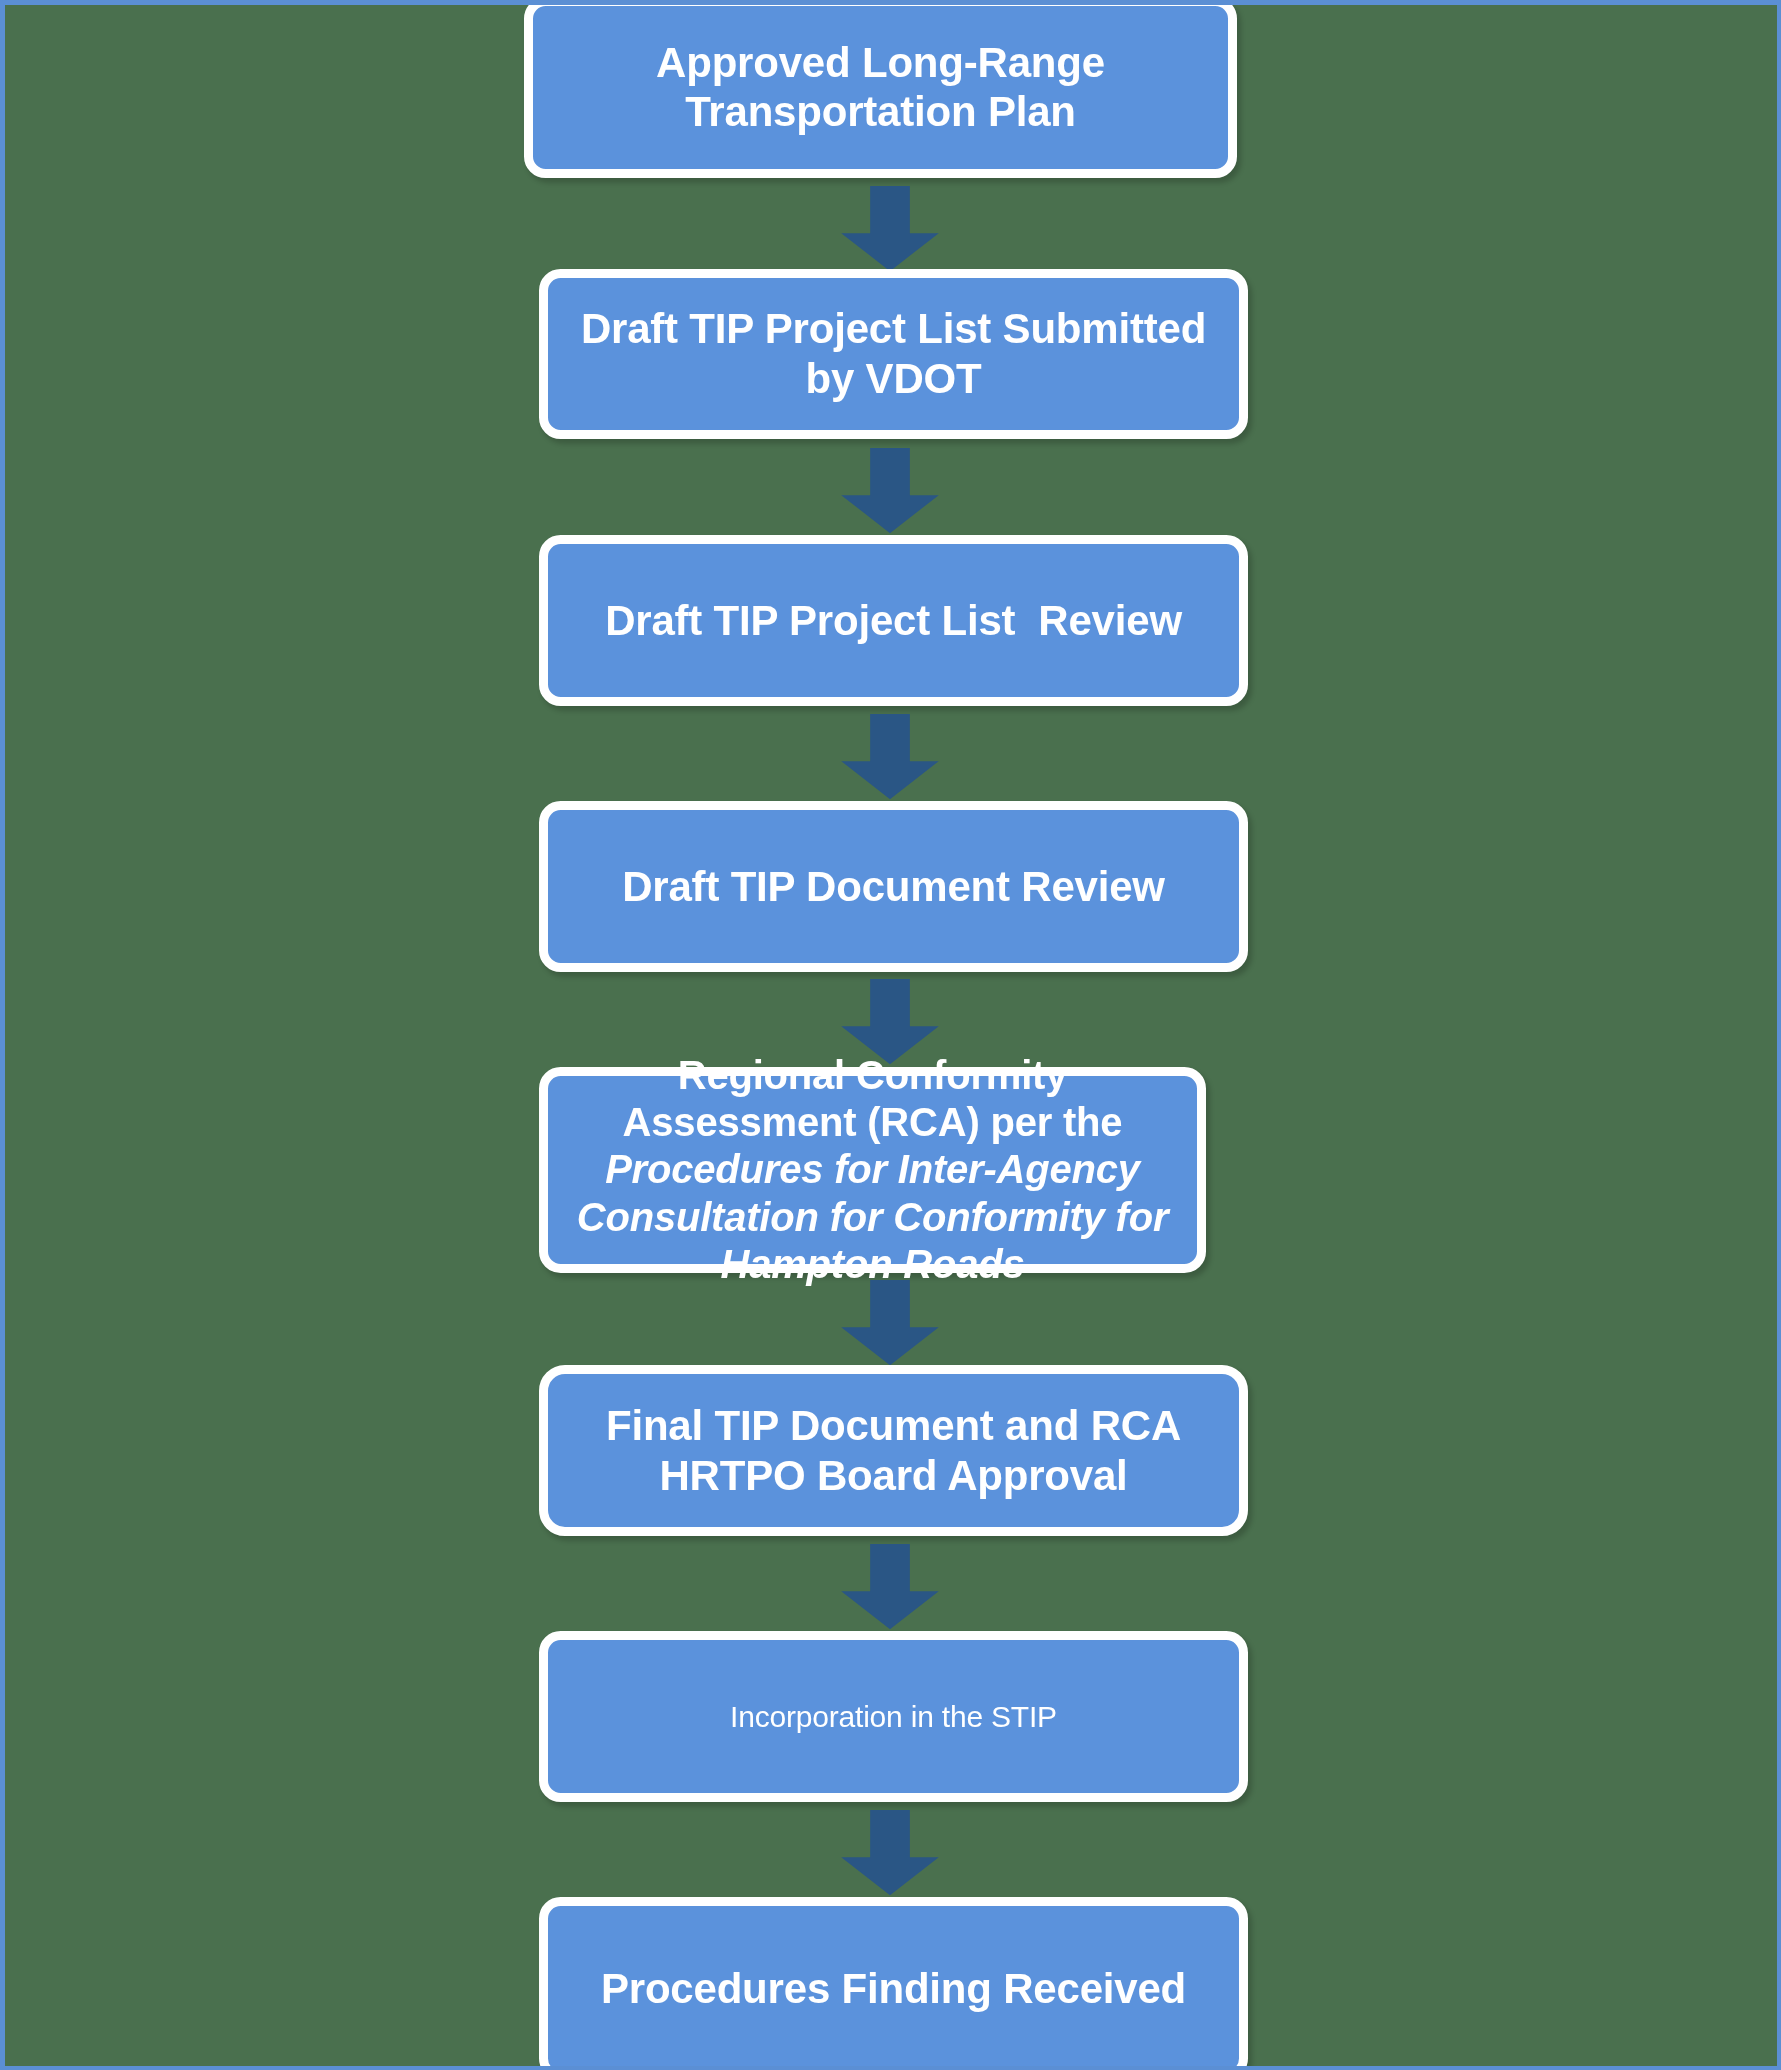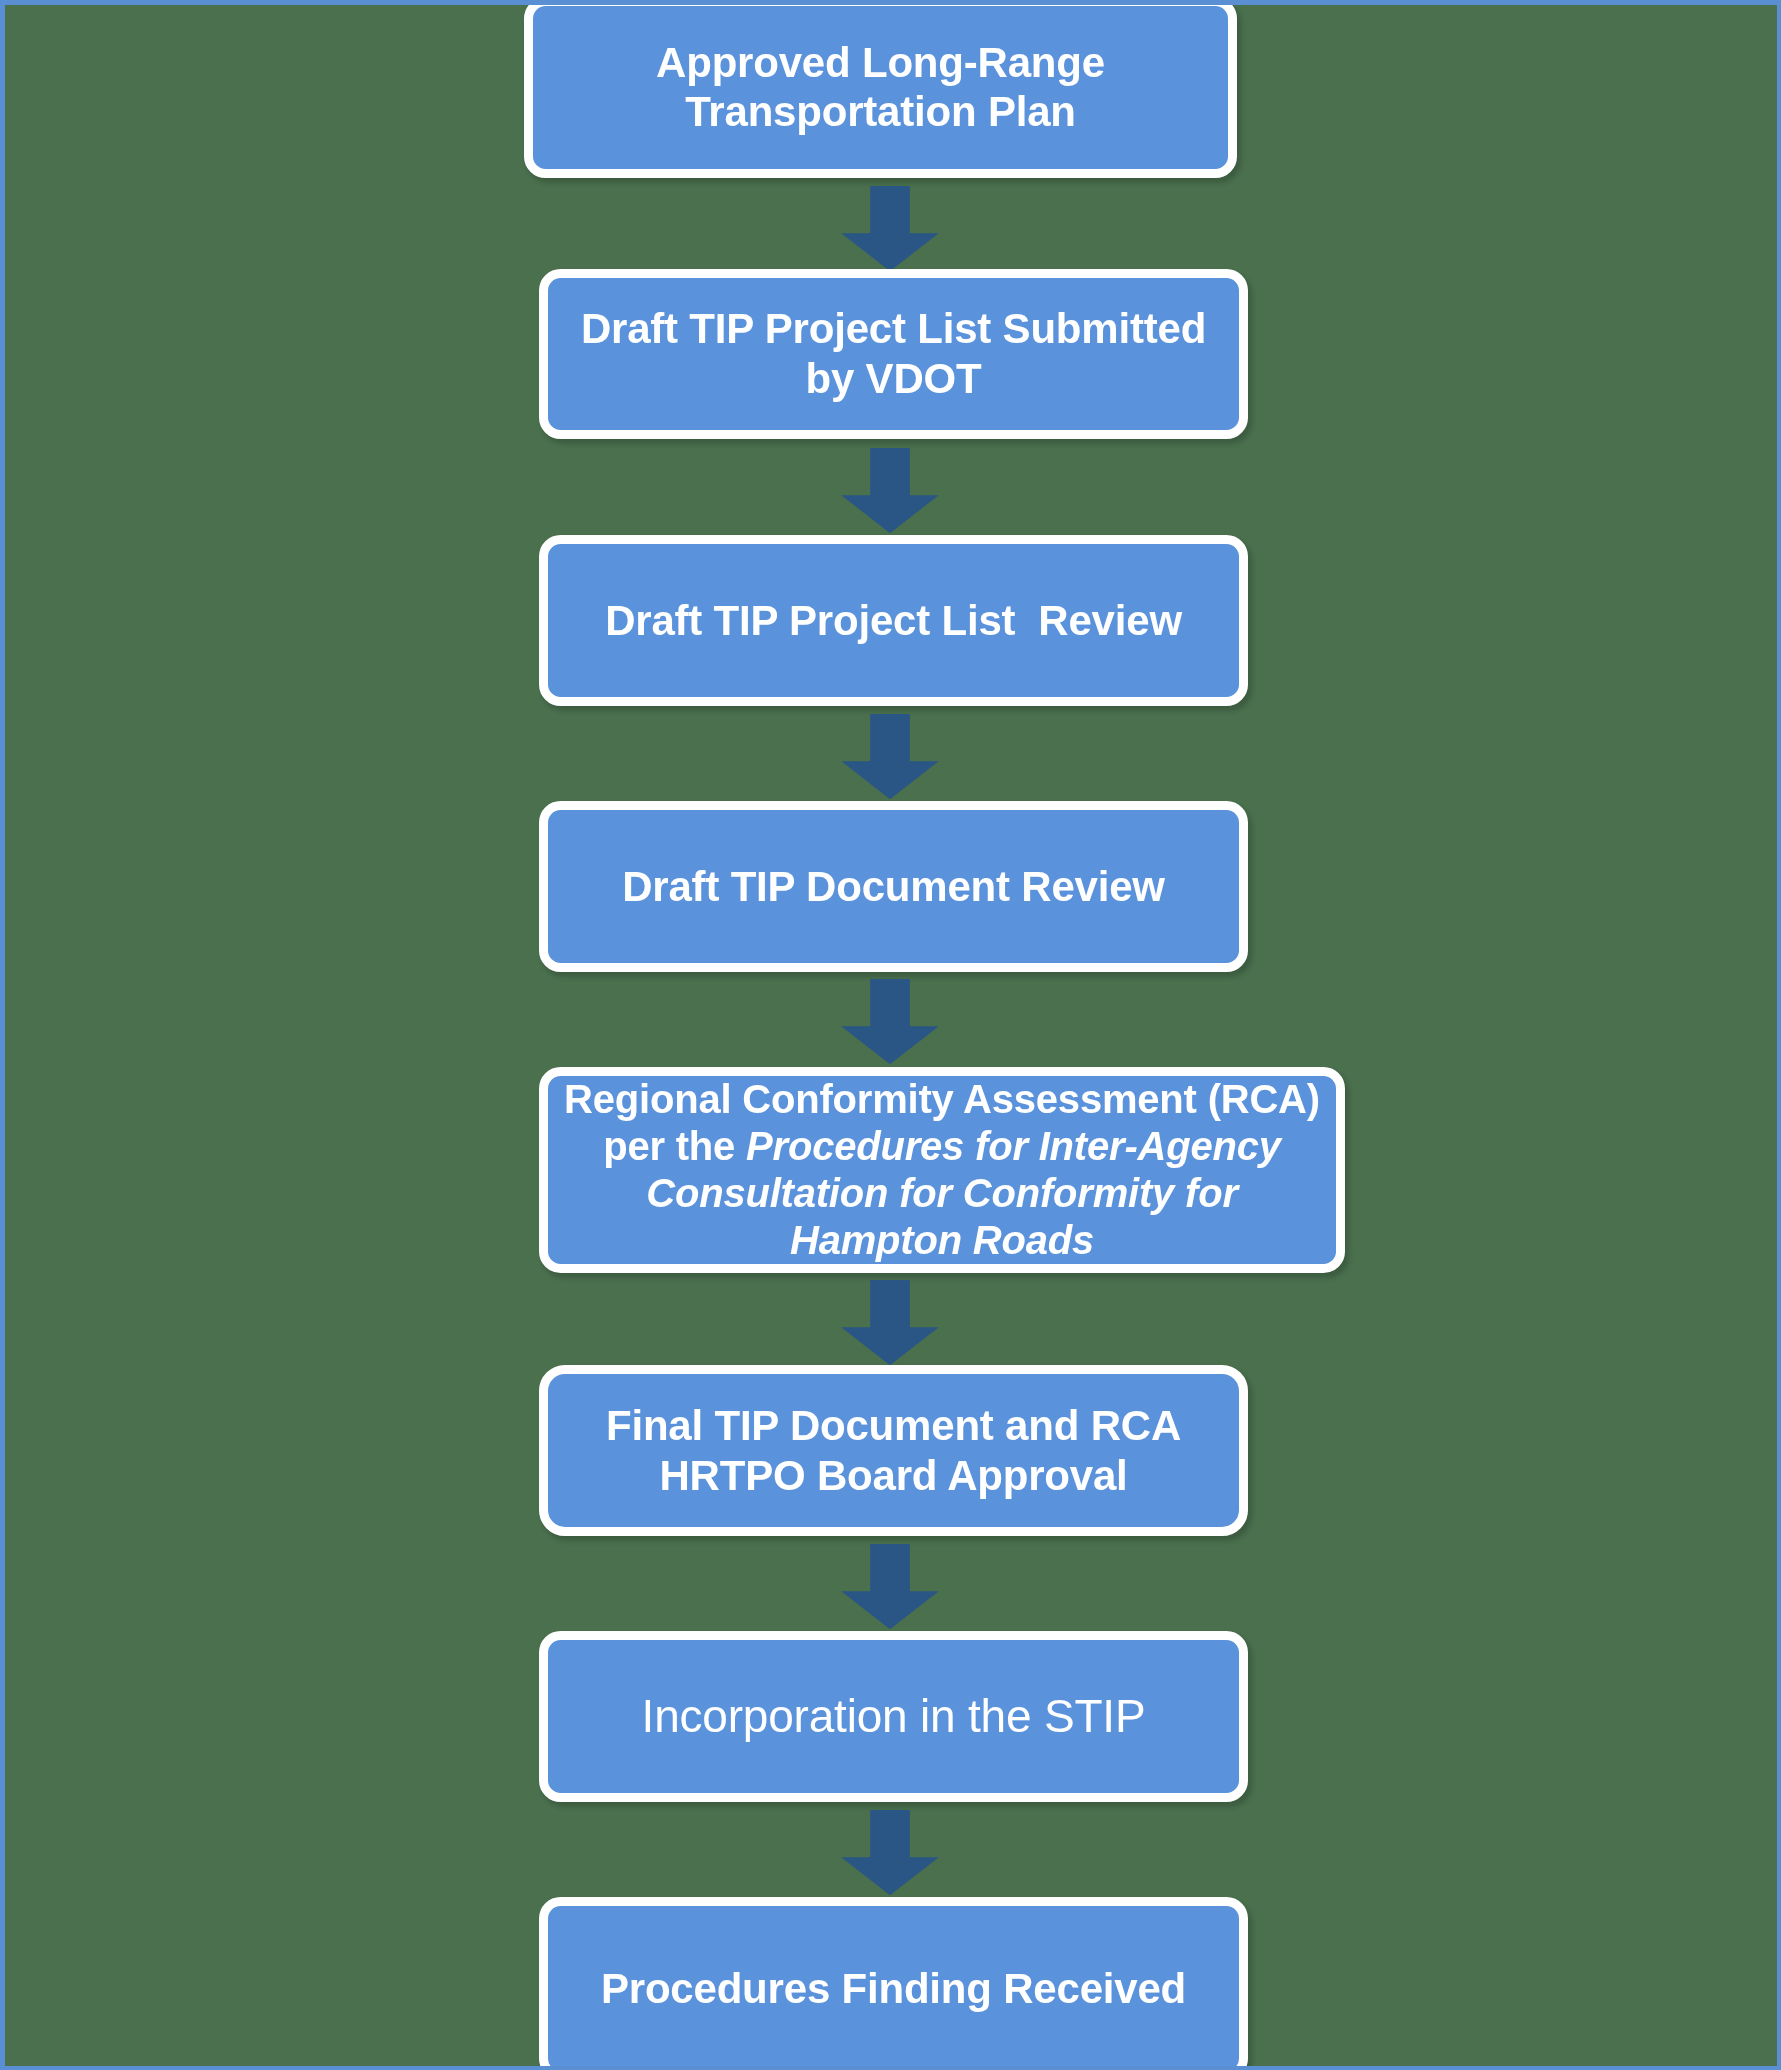--- a/index.html
+++ b/index.html
@@ -55,23 +55,23 @@
   .node .label em {
     font-style: italic;
     font-weight: bold;
   }
 
   
   #node-0 { left: 519px;  top: -8.3px;   width: 713px;  height: 181px; font-size: 42px; }
   #node-1 { left: 534px;  top: 264px;   width: 709px;  height: 170px; font-size: 42px; }
   #node-2 { left: 534px;  top: 530px;   width: 709px;  height: 171px; font-size: 42px; }
   #node-3 { left: 534px;  top: 796px;   width: 709px;  height: 171px; font-size: 42px; }
-  #node-4 { left: 534px;  top: 1062px;  width: 806px;  height: 206px; font-size: 40px; }
+  #node-4 { left: 534px;  top: 1062px;  width: 667px;  height: 206px; font-size: 40px; }
   #node-5 { left: 534px;  top: 1360px;  width: 709px;  height: 171px; font-size: 42px; border-radius: 26px; }
-  #node-6 { left: 534px;  top: 1626px;  width: 709px;  height: 171px; font-size: 46px; font-weight: normal; justify-content: flex-end; }
+  #node-6 { left: 534px;  top: 1626px;  width: 709px;  height: 171px; font-size: 30px; font-weight: normal; justify-content: flex-end; }
   #node-7 { left: 534px;  top: 1892px;  width: 709px;  height: 183px; font-size: 42px; }
 
   
   .arrow {
     position: absolute;
     width: 100px;
     height: 86px;
   }
   .arrow svg { display: block; width: 100%; height: 100%; }
 

